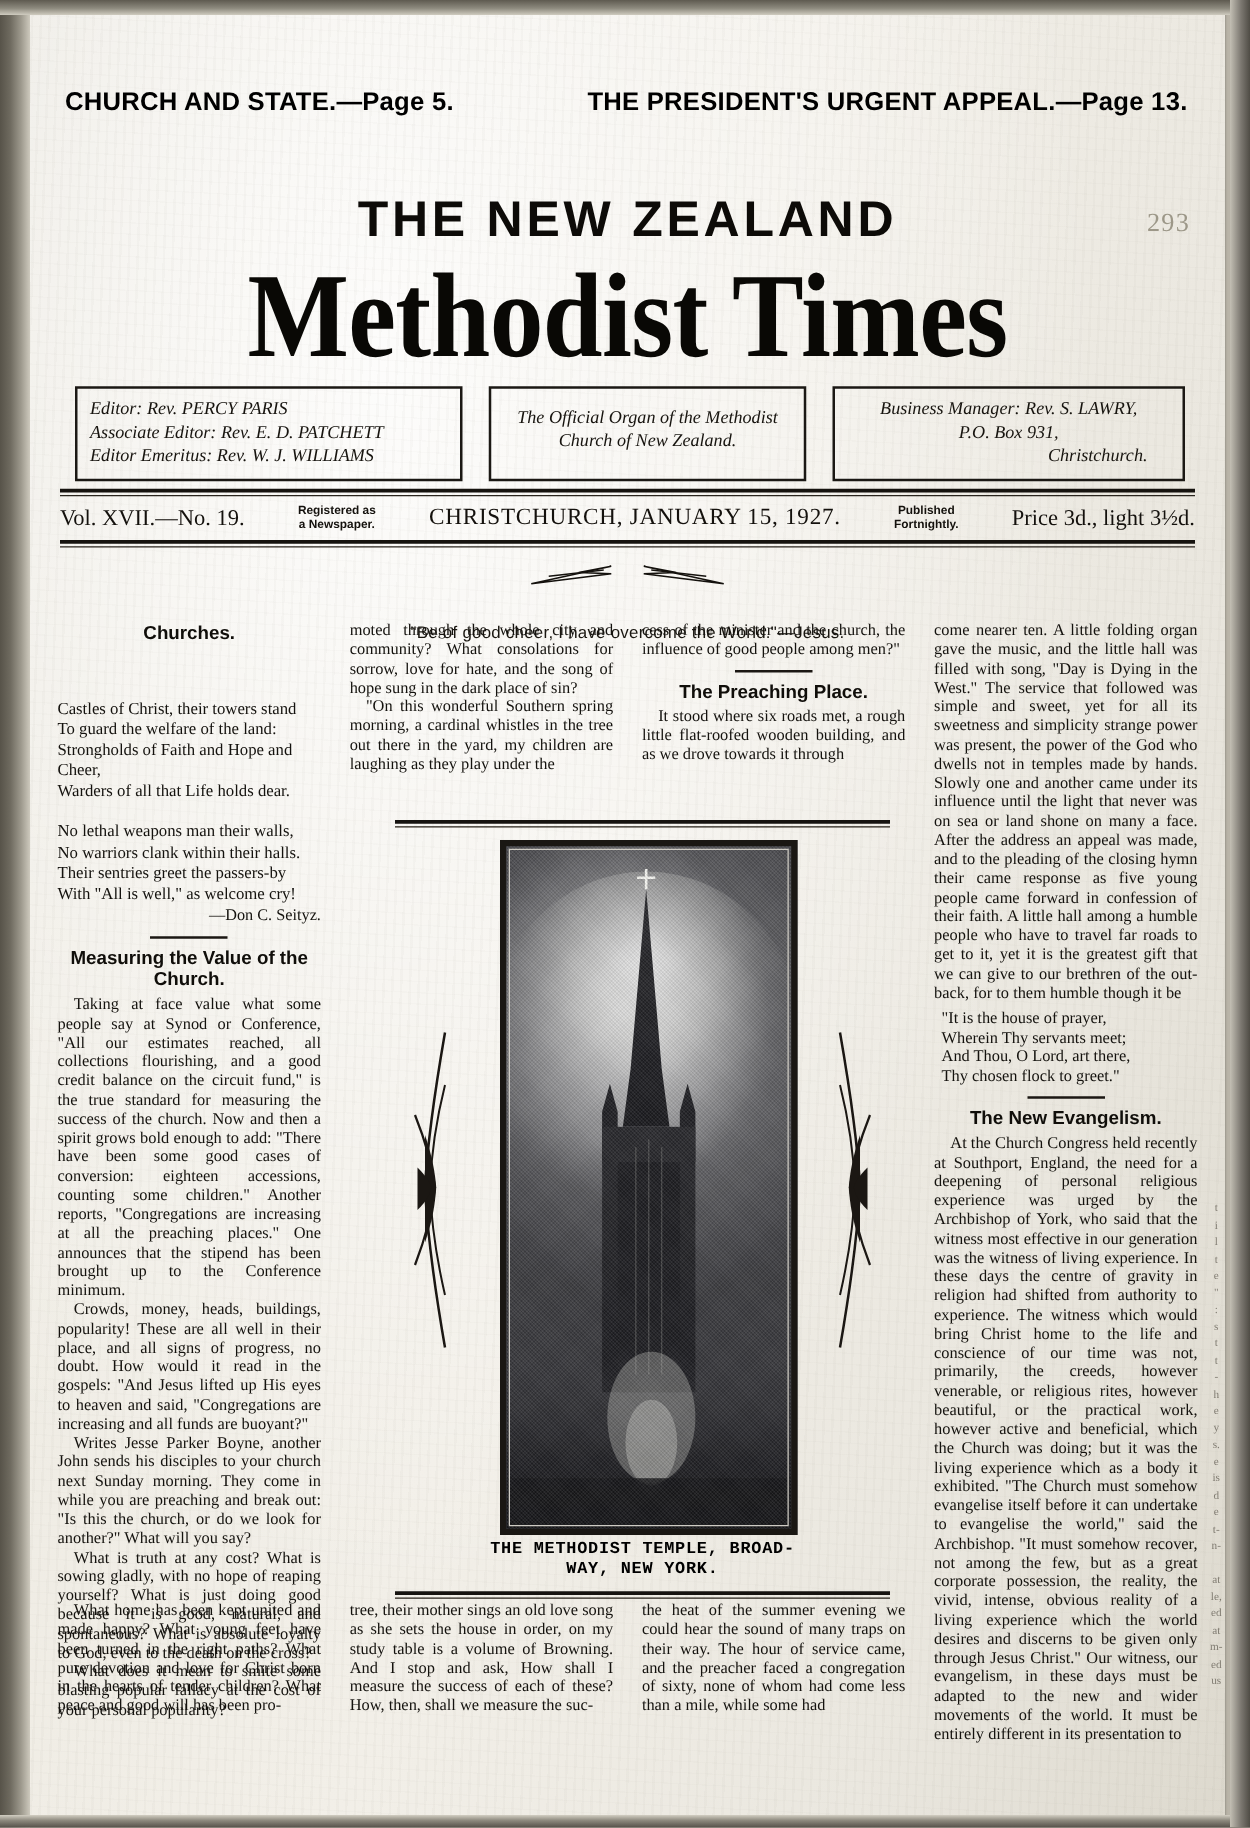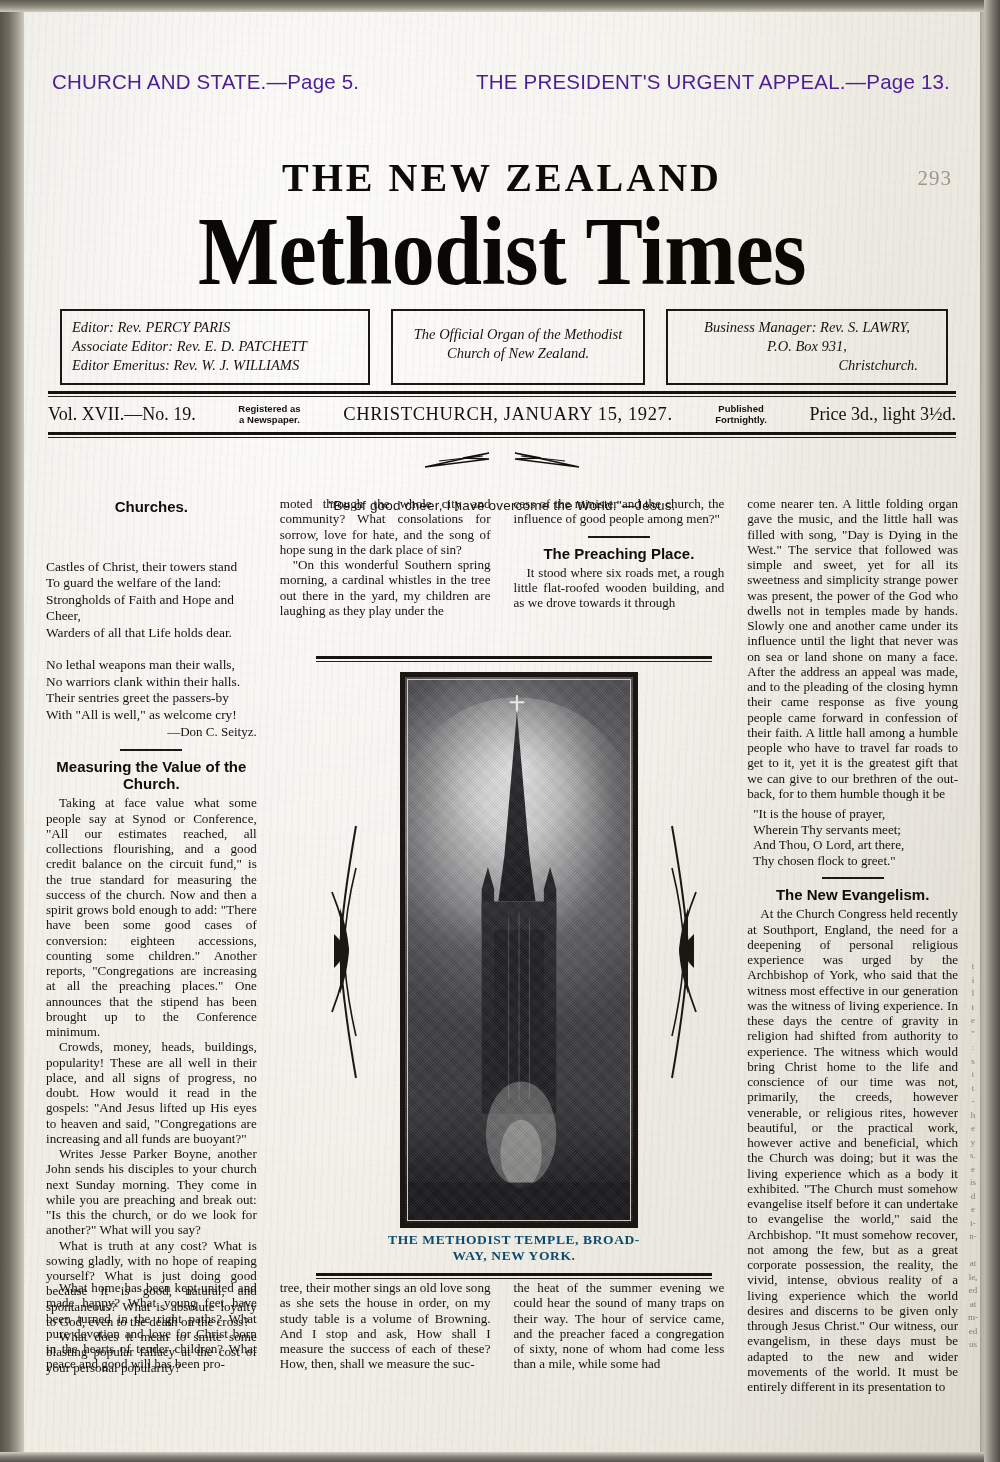--- a/index.html
+++ b/index.html
@@ -68,37 +68,37 @@
 
   .content { position: absolute; left: 38px; top: 8px; width: 928px; height: 1446px; color: #151310; }
 
   
   .ears { position: absolute; left: 14px; top: 62px; width: 898px; }
   .ear-row { display: flex; margin-bottom: 14px; }
   .ear-left { width: 466px; }
   .ear-right { flex: 1; }
   .ear {
     font-family: "Liberation Sans", sans-serif;
-    font-weight: normal;
+    font-weight: bold;
     font-size: 20.5px;
     letter-spacing: .2px;
-    color: #4c1d95;
+    color: #000000;
     white-space: nowrap;
   }
   .folio {
     position:absolute; right: -2px; top: 48px;
     font-family:"Liberation Serif", serif;
     font-size: 21px; color: #9c9788; letter-spacing: 1px; margin-top: 48px;
   }
 
   
   .mast-sub {
     position: absolute; left: 0; top: 146px; width: 928px;
     text-align: center;
-    font-family: Liberation Serif, serif;
+    font-family: Liberation Sans, sans-serif;
     font-weight: bold;
     font-size: 40px;
     letter-spacing: 3px;
     color: #0d0b08;
   }
   .mast-main {
     position: absolute; left: 0; top: 188px; width: 928px;
     text-align: center;
     font-family: "Liberation Serif", serif;
     font-weight: bold;
@@ -230,27 +230,27 @@
       linear-gradient(180deg,#4a4a4e 0%, #434347 35%, #3c3c40 65%, #2f2f33 100%);
   }
   .grain {
     position:absolute; inset:0;
     background:
       repeating-linear-gradient(45deg, rgba(255,255,255,0.05) 0 1px, rgba(0,0,0,0.05) 1px 2px),
       repeating-linear-gradient(-45deg, rgba(255,255,255,0.04) 0 1px, rgba(0,0,0,0.04) 1px 2px);
   }
   .caption {
     margin-top: 10px;
-    font-family: Liberation Serif, serif;
+    font-family: Liberation Mono, monospace;
     font-weight: bold;
     font-size: 13.5px;
     line-height: 16px;
     letter-spacing: .6px;
     text-align: center;
-    color: #0c4a6e;
+    color: #000000;
   }
   .photo-rules-bot { width: 396px; height: 3px; background:#161310; margin-top: 9px; }
   .photo-rules-bot2 { width: 396px; height: 1px; background:#262019; margin-top: 2px; }
 
   .flour { position:absolute; top: 150px; width: 46px; height: 260px; }
   .flour.left { left: 10px; }
   .flour.right { right: 10px; }
 
   
   .bottom { position: absolute; left: 8px; top: 1272px; width: 912px; display: flex; }

